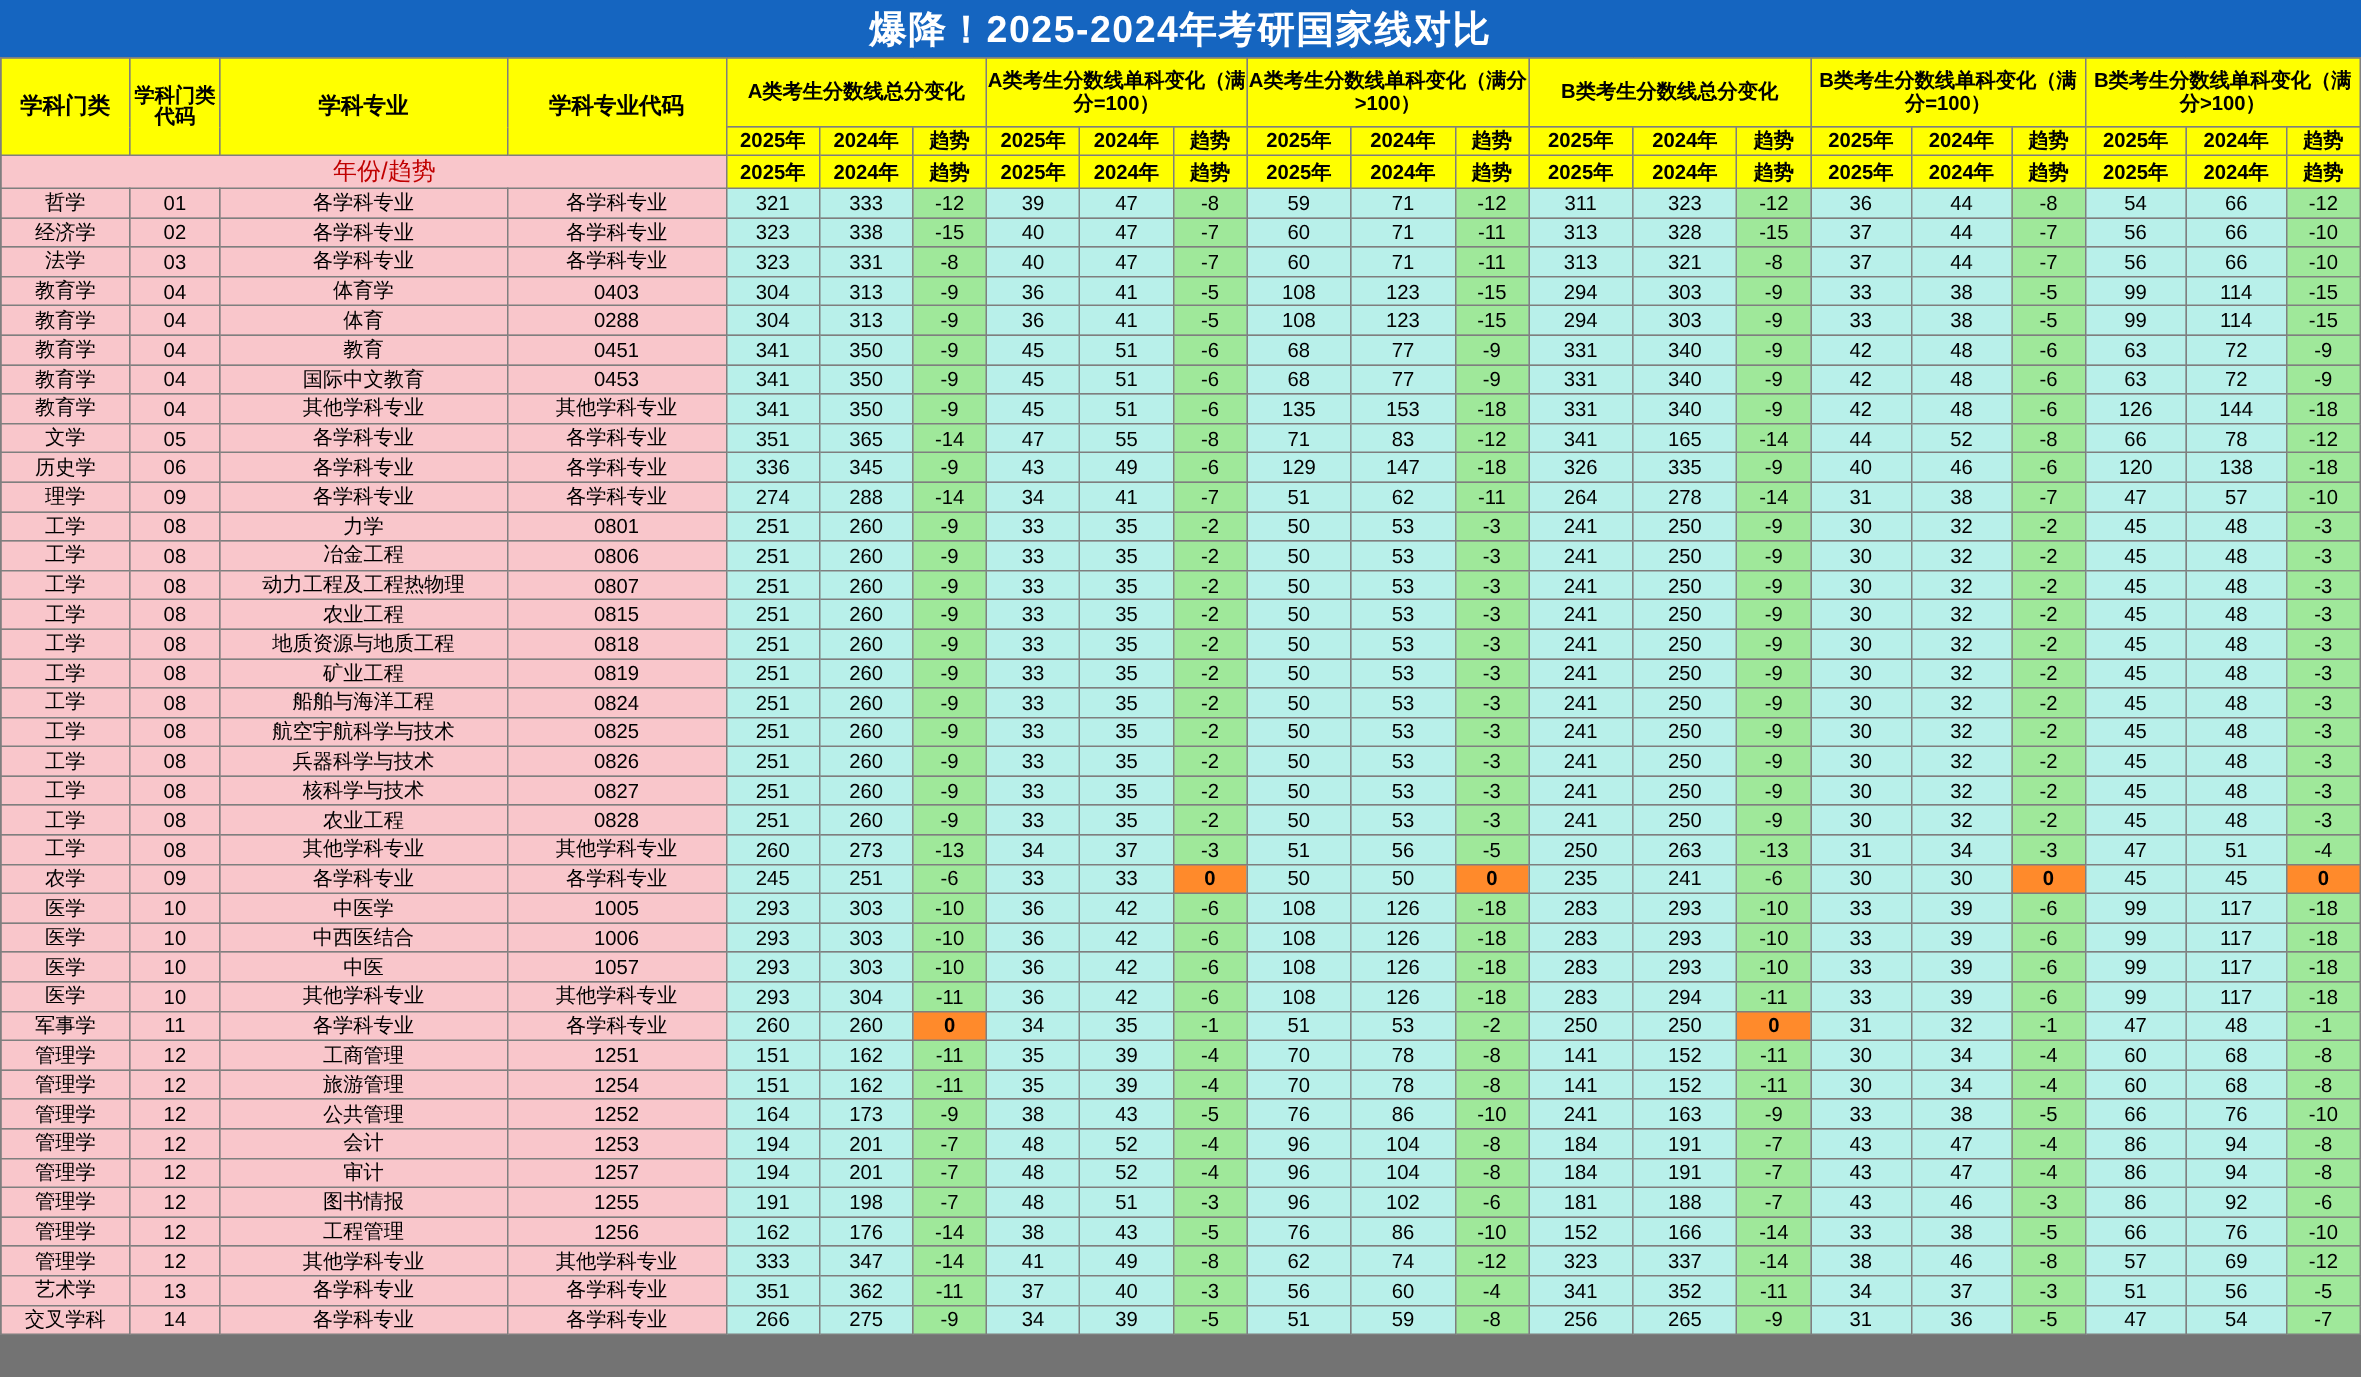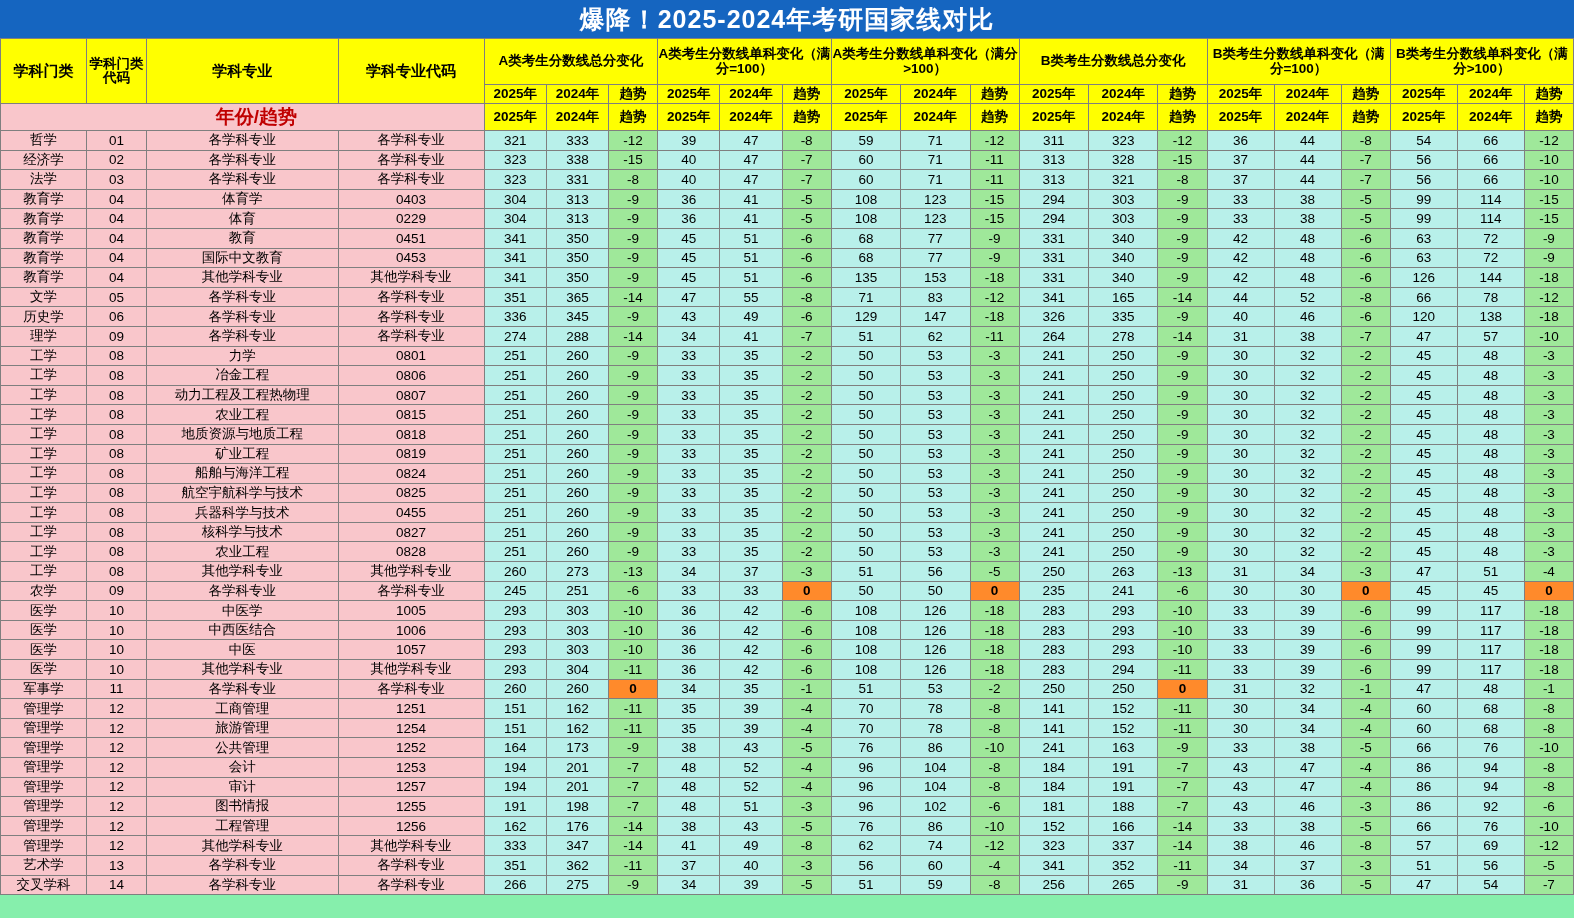--- a/index.html
+++ b/index.html
@@ -1,27 +1,27 @@
 <!DOCTYPE html>
 <html><head>
 <meta charset="utf-8">
 <style>
   html,body{margin:0;padding:0;background:#ffffff;}
   body{font-family:"Liberation Sans","DejaVu Sans",sans-serif;}
-  #page{width:1574px;height:918px;position:relative;overflow:hidden;background:#86efac;}
+  #page{width:1574px;height:918px;position:relative;overflow:hidden;background:#737373;}
   .title-bar{
     height:38px;background:#1565c0;color:#fff;display:flex;align-items:center;justify-content:center;
     font-size:25px;font-weight:bold;letter-spacing:1px;
   }
   table{border-collapse:collapse;width:1574px;table-layout:fixed;}
   td,th{border:1px solid #7f7f7f;padding:0;text-align:center;vertical-align:middle;font-size:13px;color:#000;}
   .hdr{background:#ffff00;font-weight:bold;font-size:15px;line-height:1.05;}
   .hdr.small{font-size:13.5px;}
   .subhdr{background:#ffff00;font-weight:bold;font-size:13.5px;}
-  .yearrow-left{background:#f9c6cb;font-weight:bold;font-size:19px;color:#c00000;padding-left:28px;}
+  .yearrow-left{background:#f9c6cb;font-weight:normal;font-size:16px;color:#c00000;padding-left:28px;}
   .cat{background:#f9c6cb;font-size:13.5px;}
   .val{background:#b8f0ea;font-size:13.5px;}
   .trend{background:#9fe89a;font-size:13.5px;}
   .trend.zero{background:#ff8a2b;font-weight:bold;}
   tr{height:19.6px;}
   tr.head1{height:46px;}
   tr.yearrow{height:15px;}
 </style>
 </head>
 <body>
@@ -202,21 +202,21 @@
           <td class="val">38</td>
           <td class="trend">-5</td>
           <td class="val">99</td>
           <td class="val">114</td>
           <td class="trend">-15</td>
         </tr>
         <tr>
           <td class="cat">教育学</td>
           <td class="cat">04</td>
           <td class="cat">体育</td>
-          <td class="cat">0229</td>
+          <td class="cat">0288</td>
           <td class="val">304</td>
           <td class="val">313</td>
           <td class="trend">-9</td>
           <td class="val">36</td>
           <td class="val">41</td>
           <td class="trend">-5</td>
           <td class="val">108</td>
           <td class="val">123</td>
           <td class="trend">-15</td>
           <td class="val">294</td>
@@ -562,21 +562,21 @@
           <td class="val">32</td>
           <td class="trend">-2</td>
           <td class="val">45</td>
           <td class="val">48</td>
           <td class="trend">-3</td>
         </tr>
         <tr>
           <td class="cat">工学</td>
           <td class="cat">08</td>
           <td class="cat">兵器科学与技术</td>
-          <td class="cat">0455</td>
+          <td class="cat">0826</td>
           <td class="val">251</td>
           <td class="val">260</td>
           <td class="trend">-9</td>
           <td class="val">33</td>
           <td class="val">35</td>
           <td class="trend">-2</td>
           <td class="val">50</td>
           <td class="val">53</td>
           <td class="trend">-3</td>
           <td class="val">241</td>

